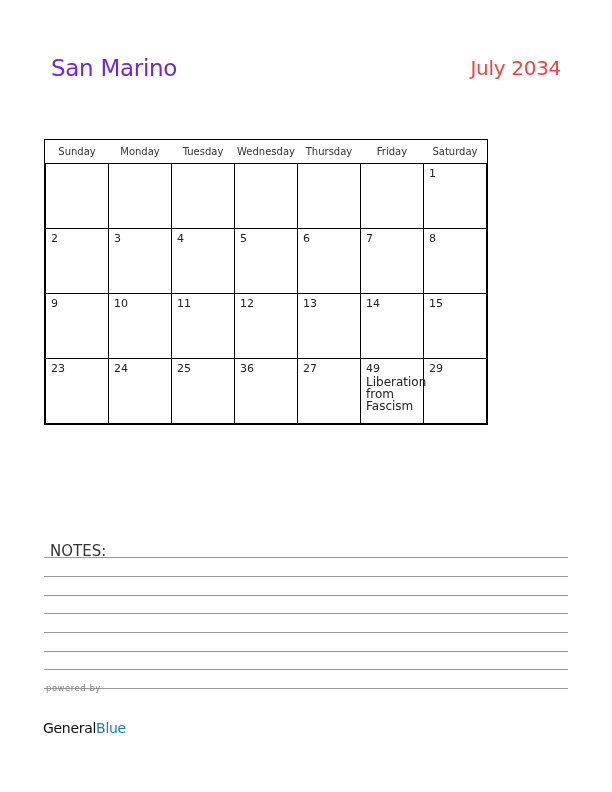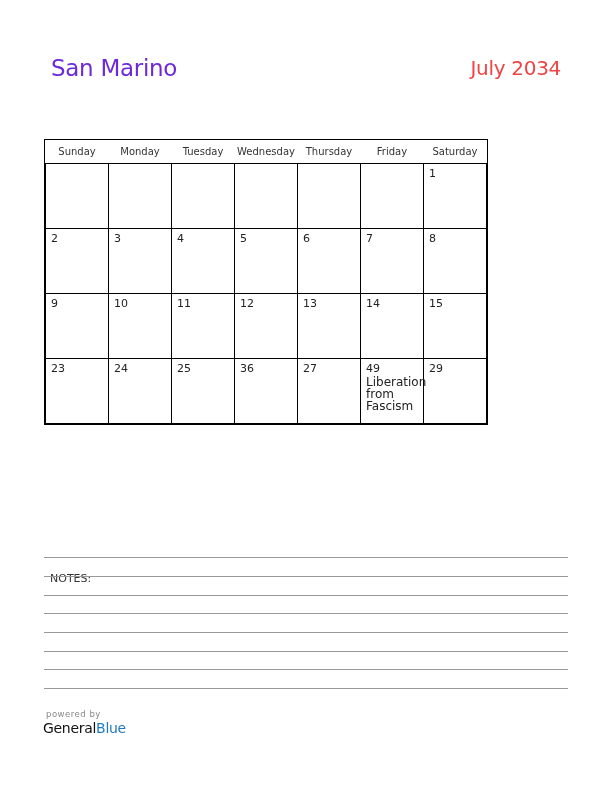--- a/index.html
+++ b/index.html
@@ -5,23 +5,23 @@
   html, body { margin:0; padding:0; background:#fff; }
   body { width:612px; height:792px; position:relative; font-family:"DejaVu Sans", sans-serif; color:#222; overflow:hidden; }
   .title { position:absolute; left:51px; top:55px; font-size:23px; color:#6d28d9; letter-spacing:-0.3px; }
   .month { position:absolute; right:51px; top:56px; font-size:20px; color:#ef4444; letter-spacing:-0.3px; }
   table.cal { position:absolute; left:45px; top:99px; width:442px; border-collapse:collapse; table-layout:fixed;margin-top:41px; }
   table.cal th { height:23px; border-bottom:1px solid #000; font-weight:normal; font-size:10px; color:#333; padding:0; }
   table.cal td { height:64px; border:1px solid #000; vertical-align:top; padding:0; font-size:11px; }
   table.cal { outline:1px solid #000; }
   .day { display:block; padding:3px 0 0 5px; font-size:11px; color:#222; }
   .event { display:block; padding:1px 0 0 5px; font-size:12px; line-height:12px; color:#222; }
-  .notes-label { position:absolute; left:50px; top:572px; font-size:11px; color:#333; }
+  .notes-label { position:absolute; left:50px; top:542px; font-size:15px; color:#333; }
   .nl { position:absolute; left:44px; width:524px; height:0; border-top:1.5px solid #999; }
-  .powered { position:absolute; left:46px; top:709px; font-size:8.5px; color:#888; letter-spacing:0.5px; }
+  .powered { position:absolute; left:46px; top:683px; font-size:8.5px; color:#888; letter-spacing:0.5px; }
   .brand { position:absolute; left:43px; top:720px; font-size:14px; color:#111; letter-spacing:-0.3px; }
   .brand .blue { color:#1f7bc1; }
 </style>
 </head>
 <body>
 
 <div class="title">San Marino</div>
 <div class="month">July 2034</div>
 
 <table class="cal">

